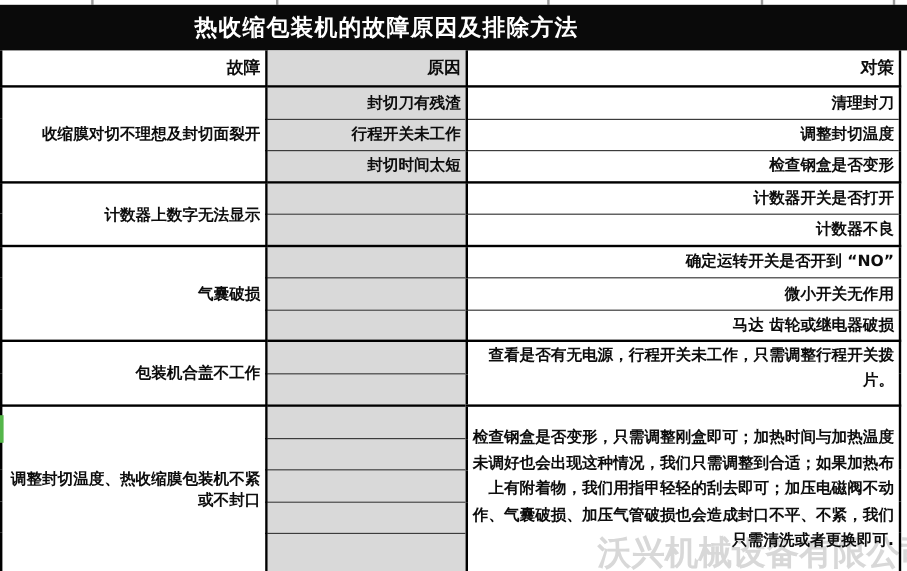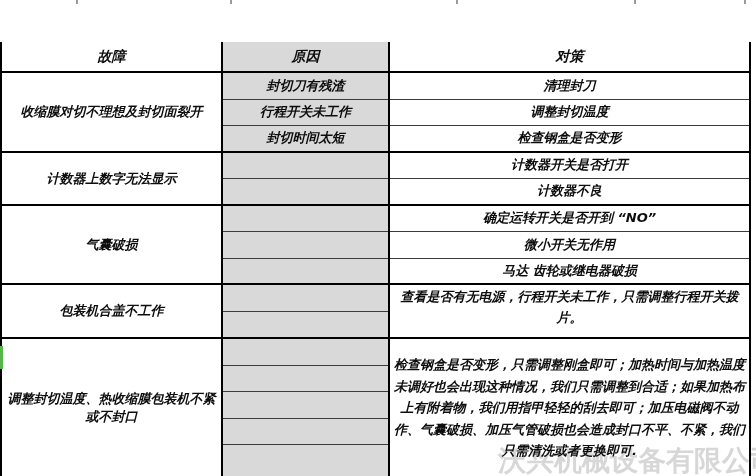--- a/index.html
+++ b/index.html
@@ -28,22 +28,22 @@
   .green-marker{position:absolute;left:0;top:346px;width:3px;height:23px;background:#55b64a;z-index:3;}
   table.t{
     position:absolute;left:0;top:42px;z-index:1;
     border-collapse:collapse;table-layout:fixed;width:749px;
     background:transparent;
   }
   .t th,.t td{
     border:1px solid #3c3c3c;
     padding:1px 4px;
     font-size:13px;font-weight:bold;color:#0d0d0d;
-    text-align:center;vertical-align:middle;
-    overflow:hidden;background:transparent;font-style:italic;
+    text-align:right;vertical-align:middle;
+    overflow:hidden;background:transparent;
   }
   .t th{font-size:14px;}
   .t .fault{border-left:2px solid #000;border-right:2px solid #000;}
   .t .cause{background:#d9d9d9;border-right:2px solid #000;}
   .t th.cause-h{background:#d9d9d9;border-right:2px solid #000;}
   .t .action{border-right:2px solid #000;}
   .t .hdr th{border-top:none;border-bottom:2px solid #000;}
   .t tr.sec-end td{border-bottom:2px solid #000;}
   .t td.fault{border-bottom:2px solid #000;}
   .t td.merged{border-bottom:2px solid #000;}
@@ -58,20 +58,21 @@
 <div class="sheet">
 
   <div class="top-strip">
     <div class="tick" style="left:76px"></div>
     <div class="tick" style="left:230px"></div>
     <div class="tick" style="left:456px"></div>
     <div class="tick" style="left:634px"></div>
     <div class="tick" style="left:744px"></div>
   </div>
 
+  <div class="title-band">热收缩包装机的故障原因及排除方法</div>
 
   <div class="watermark">沃兴机械设备有限公司</div>
 
   <div class="green-marker"></div>
 
   <table class="t">
     <colgroup>
         <col style="width:221px">
         <col style="width:167px">
         <col style="width:361px">

